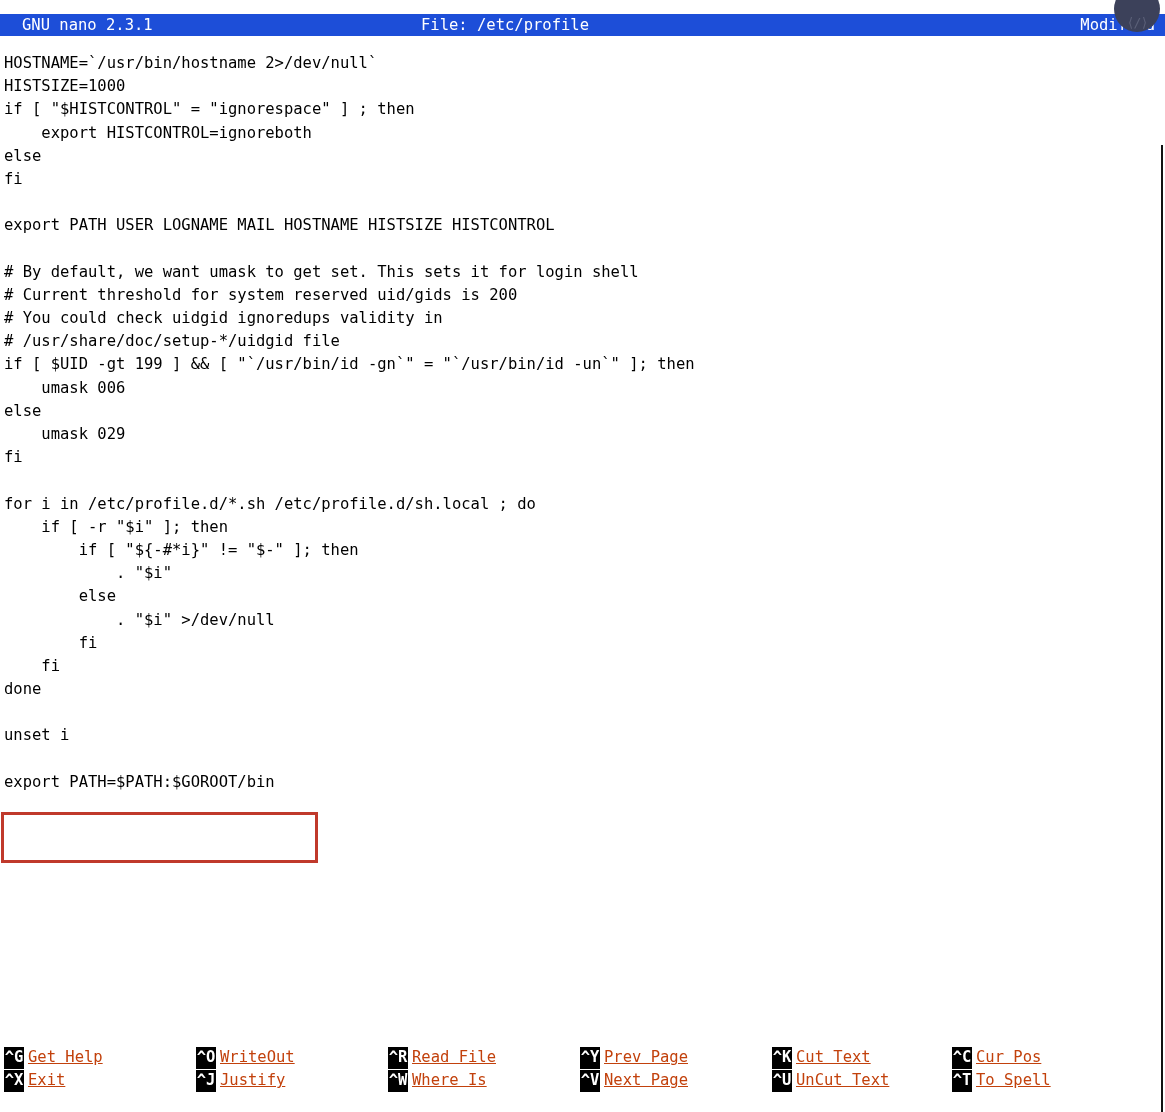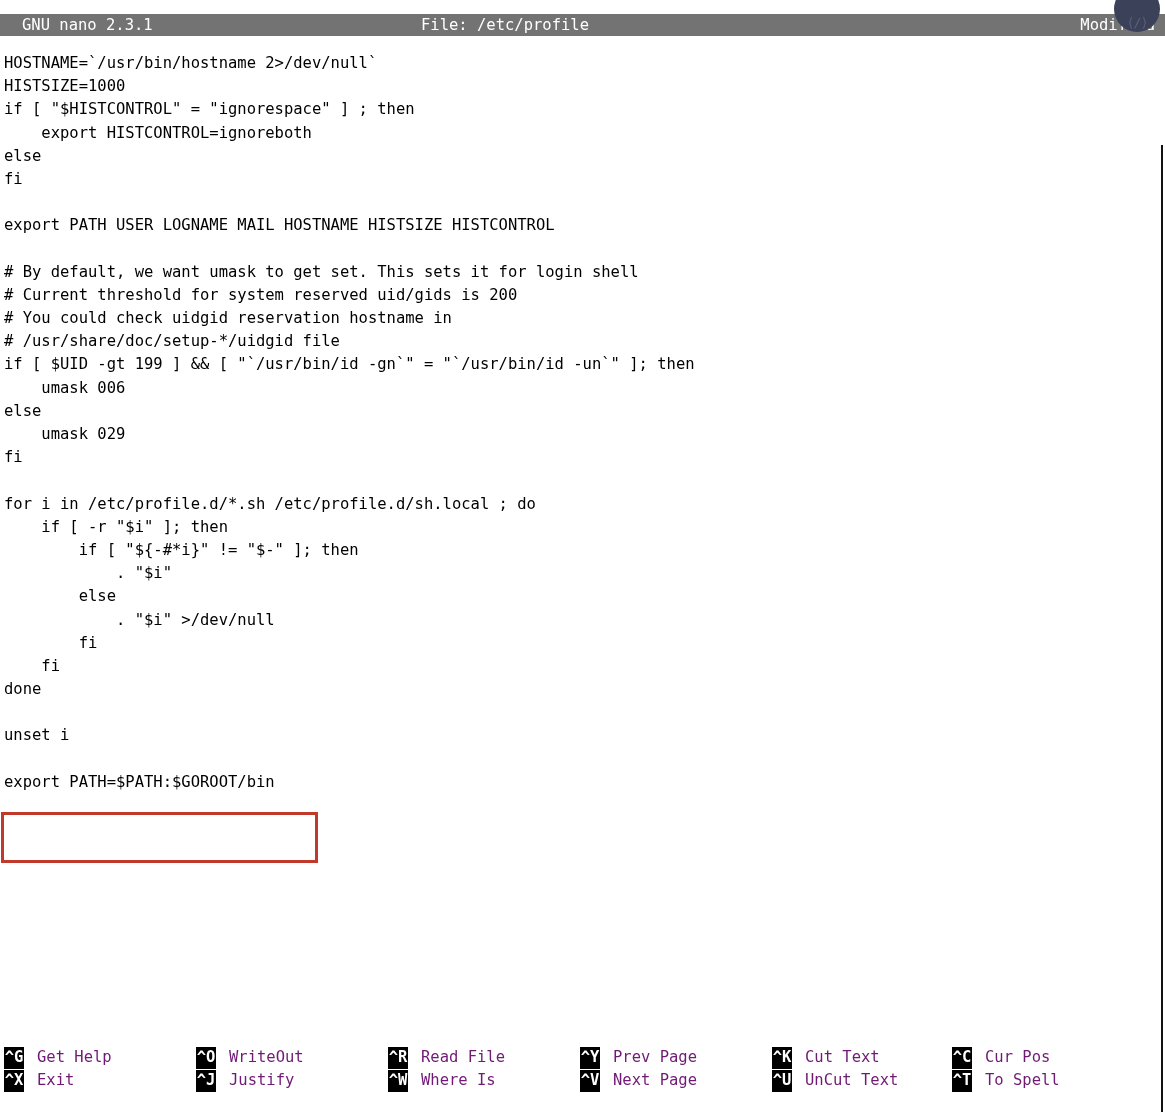--- a/index.html
+++ b/index.html
@@ -40,21 +40,21 @@
     font-family: "DejaVu Sans Mono", "Liberation Mono", monospace;
   }
 
   
   #title-bar {
     position: absolute;
     left: 0;
     top: 14px;
     width: 1165px;
     height: 22px;
-    background: #737373;
+    background: #1d4ed8;
     color: #ffffff;
     font-size: 15.5px;
     line-height: 22px;
     white-space: pre;
     z-index: 10;
   }
   #title-bar .seg {
     position: absolute;
     top: 0;
     white-space: pre;
@@ -140,23 +140,24 @@
     font-size: 15.5px;
     line-height: 19px;
     padding: 1px 0 2px 0;
     width: 20px;
     text-align: center;
     display: inline-block;
     white-space: pre;
     font-weight: bold;
   }
   .sc-label {
-    color: #701a75;
-    margin-left: 13px;
-    white-space: pre;
+    color: #c2410c;
+    margin-left: 4px;
+    white-space: pre;
+    text-decoration: underline;
   }
 </style>
 </head>
 <body>
 
 <div id="corner-badge">
   <span class="glyph">⟨/⟩</span>
 </div>
 
 <div id="title-bar">
@@ -170,21 +171,21 @@
     <div class="code-line"><span>HISTSIZE=1000</span></div>
     <div class="code-line"><span>if [ "$HISTCONTROL" = "ignorespace" ] ; then</span></div>
     <div class="code-line"><span>    export HISTCONTROL=ignoreboth</span></div>
     <div class="code-line"><span>else</span></div>
     <div class="code-line"><span>fi</span></div>
     <div class="code-line"><span></span></div>
     <div class="code-line"><span>export PATH USER LOGNAME MAIL HOSTNAME HISTSIZE HISTCONTROL</span></div>
     <div class="code-line"><span></span></div>
     <div class="code-line"><span># By default, we want umask to get set. This sets it for login shell</span></div>
     <div class="code-line"><span># Current threshold for system reserved uid/gids is 200</span></div>
-    <div class="code-line"><span># You could check uidgid reservation hostname in</span></div>
+    <div class="code-line"><span># You could check uidgid ignoredups validity in</span></div>
     <div class="code-line"><span># /usr/share/doc/setup-*/uidgid file</span></div>
     <div class="code-line"><span>if [ $UID -gt 199 ] &amp;&amp; [ "`/usr/bin/id -gn`" = "`/usr/bin/id -un`" ]; then</span></div>
     <div class="code-line"><span>    umask 006</span></div>
     <div class="code-line"><span>else</span></div>
     <div class="code-line"><span>    umask 029</span></div>
     <div class="code-line"><span>fi</span></div>
     <div class="code-line"><span></span></div>
     <div class="code-line"><span>for i in /etc/profile.d/*.sh /etc/profile.d/sh.local ; do</span></div>
     <div class="code-line"><span>    if [ -r "$i" ]; then</span></div>
     <div class="code-line"><span>        if [ "${-#*i}" != "$-" ]; then</span></div>

